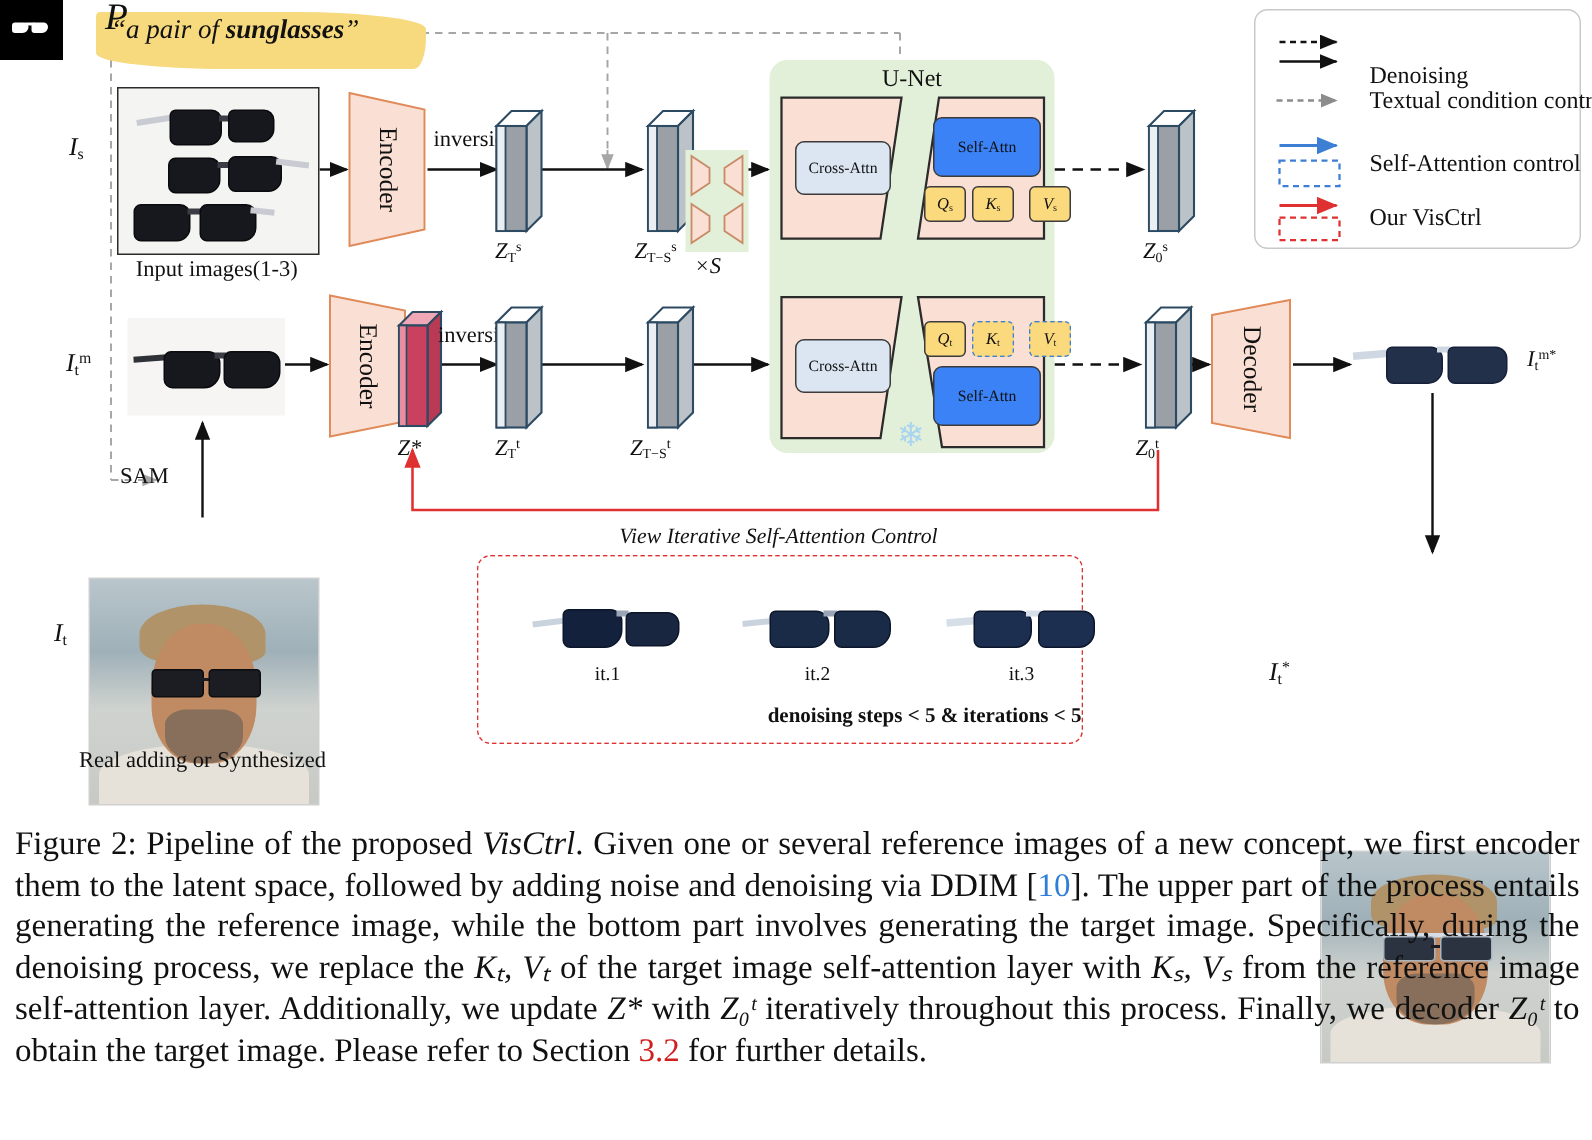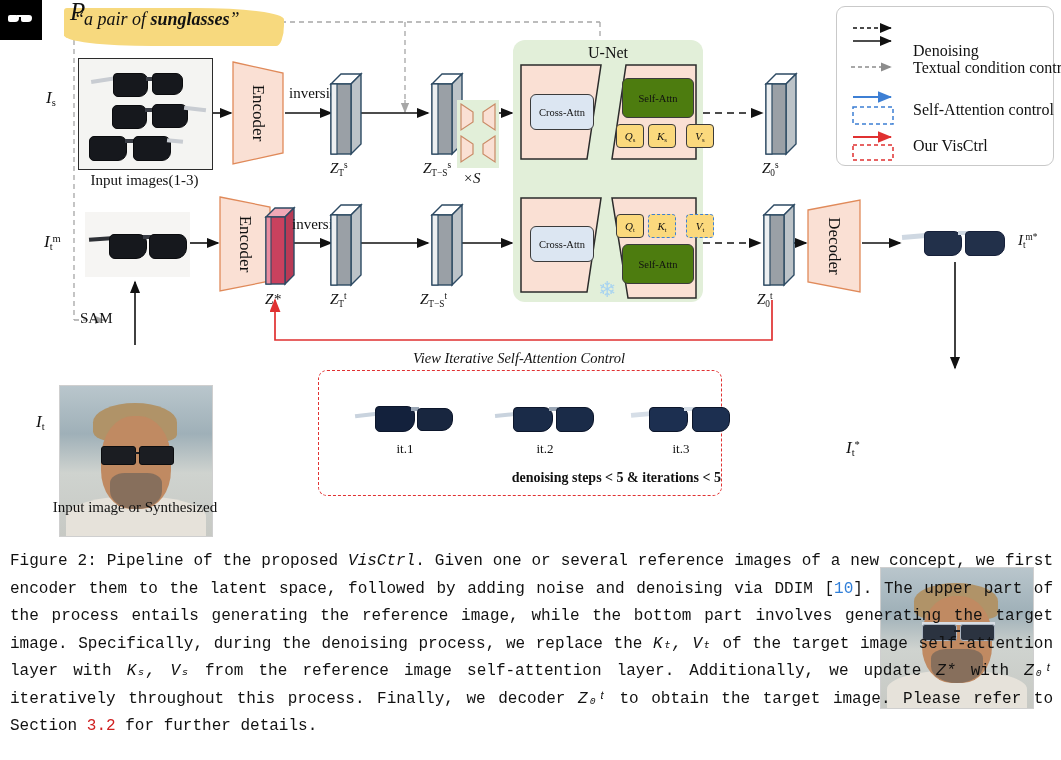--- a/index.html
+++ b/index.html
@@ -58,21 +58,21 @@
   .trapz .tt{position:absolute;left:50%;top:50%;transform:translate(-50%,-50%) rotate(90deg);
      white-space:nowrap;font-size:17px;font-family:"Liberation Serif",serif;}
 
   
   .slab{position:absolute;}
 
   
   .attnbox{position:absolute;border:1.4px solid #3b3b3b;border-radius:6px;
      display:flex;align-items:center;justify-content:center;font-size:10.5px;}
   .cross{background:#dce6f2;}
-  .selfa{background:#4d7c0f;}
+  .selfa{background:#3b82f6;}
   .kvbox{position:absolute;width:26px;height:22px;border:1.3px solid #3b3b3b;border-radius:4px;
      background:#fbd97d;display:flex;align-items:center;justify-content:center;font-size:11px;}
   .kvbox.dashed{border:1.4px dashed #3d7fd4;}
 
   
   #legend{position:absolute;left:836px;top:6px;width:216px;height:158px;
      border:1px solid #c9c9c9;border-radius:9px;background:#fff;}
   .lgtext{position:absolute;left:76px;white-space:nowrap;}
 
   
@@ -87,22 +87,22 @@
   
   #mini-unet{position:absolute;left:457px;top:100px;width:42px;height:68px;background:#e2efd9;}
 
   
   #unet-panel{position:absolute;left:513px;top:40px;width:190px;height:262px;
      background:#e2efd9;border-radius:12px;}
   #unet-title{position:absolute;left:513px;top:44px;width:190px;text-align:center;font-size:16px;}
 
   
   #caption{position:absolute;left:10px;top:548px;width:1043px;
-     font-size:16px;line-height:27.5px;text-align:justify;text-justify:inter-word;
-     font-family:Liberation Mono, monospace;}
+     font-size:22px;line-height:27.5px;text-align:justify;text-justify:inter-word;
+     font-family:Liberation Serif, serif;}
   #caption i{font-style:italic;}
   .cite{color:#2f7ed8;}
   .citered{color:#d01f1f;}
   .snow{position:absolute;color:#a9d4f0;font-size:22px;}
 </style>
 </head>
 <body>
 
 <div class="fig">
 
@@ -347,21 +347,21 @@
       <div class="ph-neck"></div>
     <div class="ph-hair"></div>
       <div class="ph-face"></div>
       <div class="ph-beard"></div>
     <div class="ph-glasses">
         <div class="gl"></div>
         <div class="gb"></div>
         <div class="gl r"></div>
       </div>
   </div>
-  <div class="abs lbl" style="left:30px;top:499px;width:210px;text-align:center;">Input image or Synthesized</div>
+  <div class="abs lbl" style="left:30px;top:499px;width:210px;text-align:center;">Real adding or Synthesized</div>
 
   <div class="trapz" style="left:218px;top:196px;width:54px;height:96px;">
     <svg width="54" height="96">
         <polygon points="2,1 52,11 52,85 2,95" fill="#fae0d4" stroke="#e08a5a" stroke-width="1.3"></polygon>
       </svg>
     <span class="tt">Encoder</span>
   </div>
 
   <div class="slab" style="left:262px;top:205px;">
     <svg width="34" height="84">

